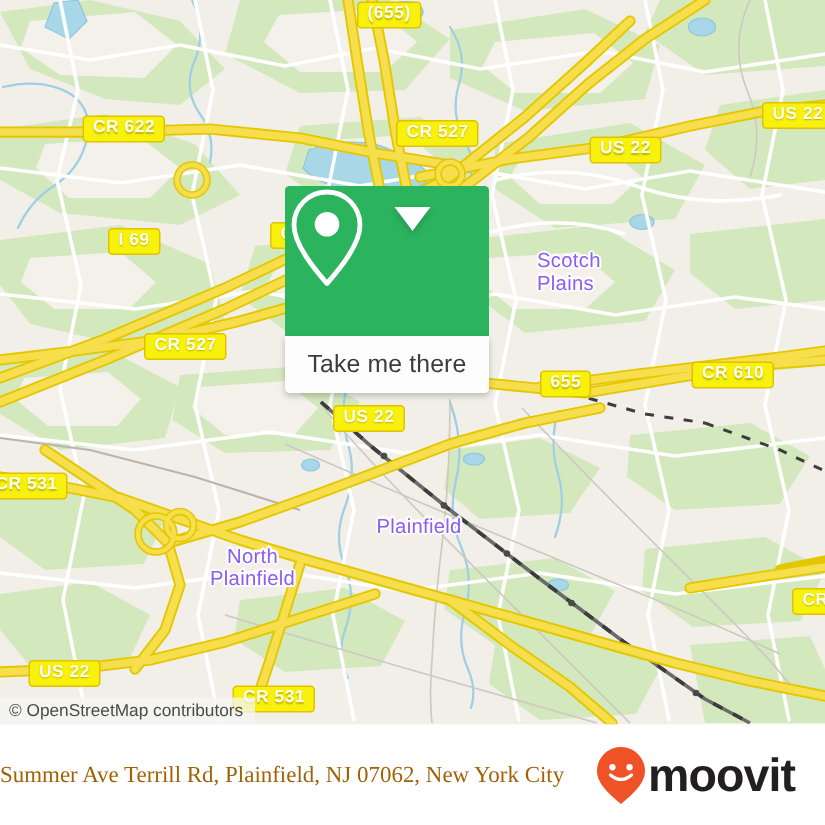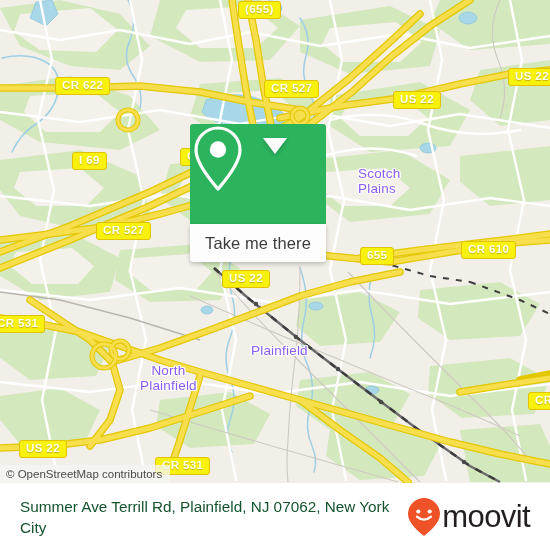--- a/index.html
+++ b/index.html
@@ -83,26 +83,26 @@
     filter:drop-shadow(0 2px 2px rgba(0,0,0,.18));
   }
 
   
   .footer{
     position:absolute;left:0;top:483px;width:550px;height:67px;
     background:#fff;display:flex;align-items:center;
   }
   .footer-text{
     flex:1;
-    padding-left:20px;padding-right:8px;
-    color:#14532d;font-size:15.3px;line-height:21px;
+    padding-right:8px;
+    color:#a16207;font-size:15.3px;line-height:21px;font-family:Liberation Serif, serif;
   }
   .brand{display:flex;align-items:center;padding-right:20px;}
   .brand-word{
-    color:#231f20;font-size:31px;font-weight:normal;
+    color:#231f20;font-size:31px;font-weight:bold;
     letter-spacing:-.6px;line-height:31px;margin-left:1px;
   }
 </style>
 </head>
 <body>
 
 <div class="screen">
 
   <div class="map">
     <svg width="550" height="483" viewBox="0 0 550 483">

